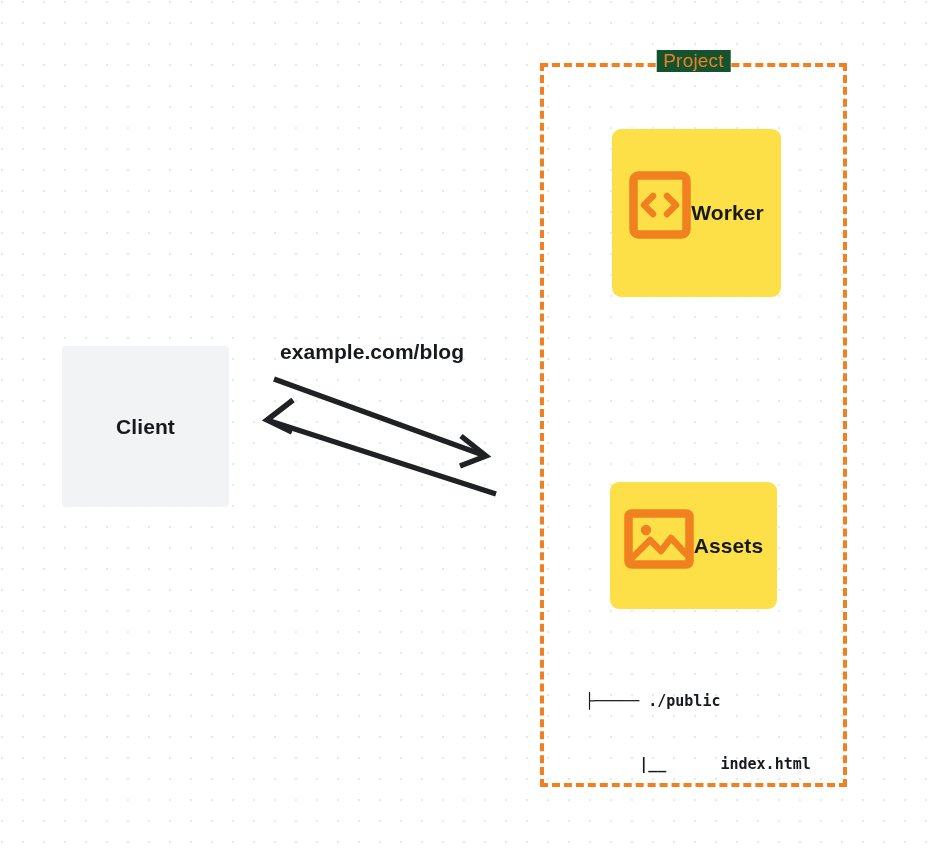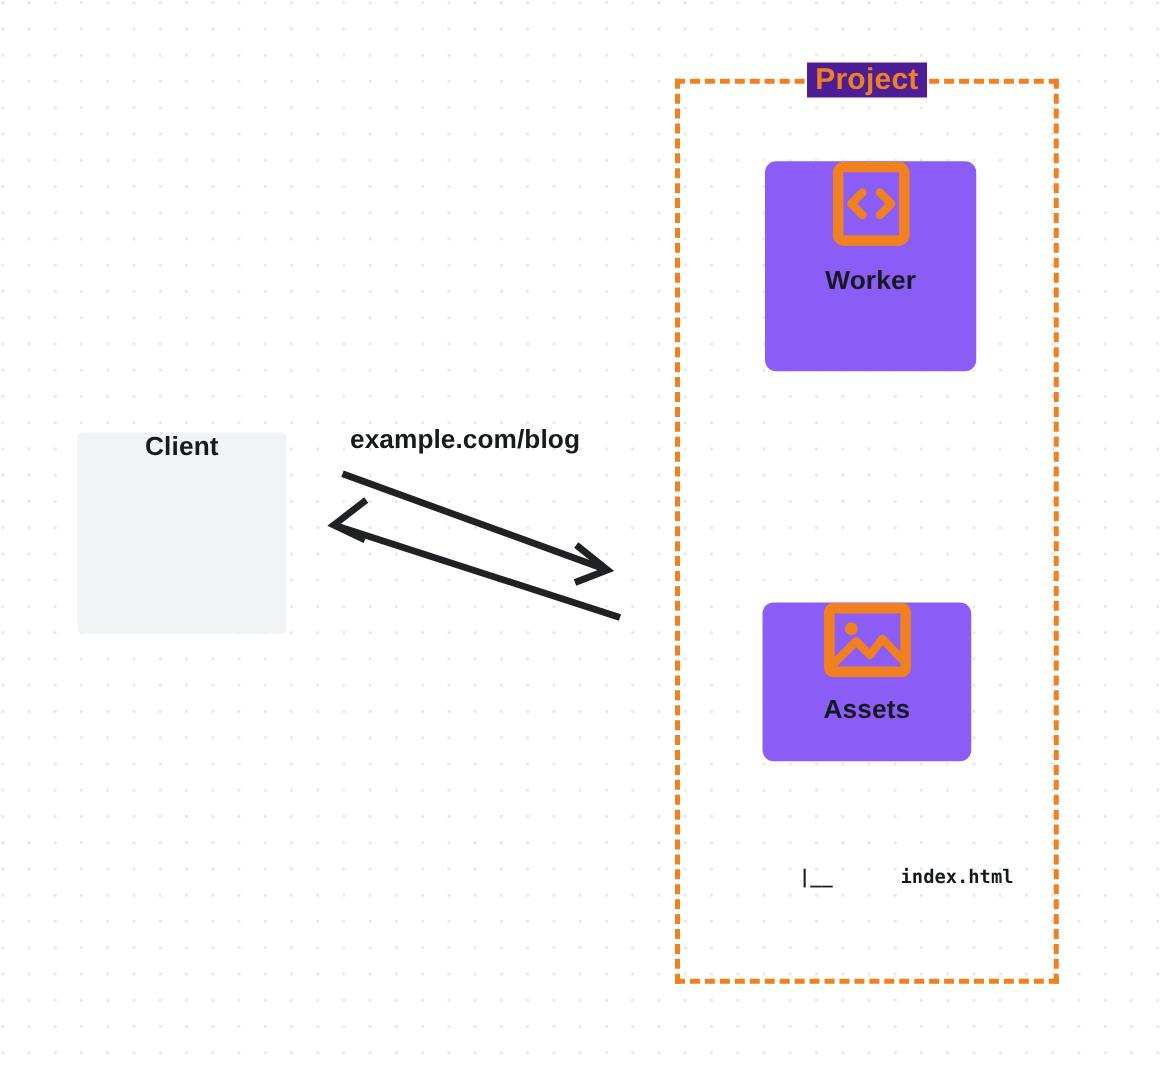--- a/index.html
+++ b/index.html
@@ -34,20 +34,21 @@
   
   #client-node {
     position: absolute;
     left: 62px;
     top: 346px;
     width: 167px;
     height: 161px;
     background: #f2f3f5;
     border-radius: 4px;
     display: flex;
+    align-items: center;
     justify-content: center;
   }
   #client-node .node-label {
     font-size: 21px;
     font-weight: 700;
     color: #16191d;
     letter-spacing: 0.1px;
   }
 
   
@@ -81,38 +82,38 @@
     height: 724px;
     box-sizing: border-box;
     border: 4px dashed #f08020;
     background: transparent;
   }
   #project-title {
     position: absolute;
     left: 50%;
     top: -17px;
     transform: translateX(-50%);
-    background: #4c1d95;
+    background: #14532d;
     padding: 0 7px;
-    font-size: 24px;
-    font-weight: 700;
+    font-size: 19px;
+    font-weight: 400;
     color: #ef7f26;
     letter-spacing: 0.2px;
     white-space: nowrap;
   }
 
   
   .service-card {
     position: absolute;
-    background: #8b5cf6;
+    background: #fde047;
     border-radius: 9px;
     display: flex;
-    flex-direction: column;
+    flex-direction: row;
     align-items: center;
-    justify-content: flex-start;
+    justify-content: center;
   }
   #worker-node {
     left: 612px;
     top: 129px;
     width: 169px;
     height: 168px;
   }
   #assets-node {
     left: 610px;
     top: 482px;
@@ -196,17 +197,18 @@
       <svg width="70" height="60" viewBox="0 0 70 60" fill="none">
         <rect x="4.5" y="4.5" width="61" height="51" rx="3" ry="3" stroke="#f08020" stroke-width="8.5" fill="none"></rect>
         <circle cx="22" cy="21" r="5.2" fill="#f08020"></circle>
         <polyline points="9,48 26,31 37,42 47,29 62,45" stroke="#f08020" stroke-width="6.6" stroke-linecap="round" stroke-linejoin="round" fill="none"></polyline>
       </svg>
     </span>
     <span class="card-label">Assets</span>
   </div>
 
   <div id="assets-file-tree">
+    <span class="tree-row">├───── ./public</span>
     <span class="tree-row">      |__      index.html</span>
     
   </div>
 
 </div>
 
 </body></html>

